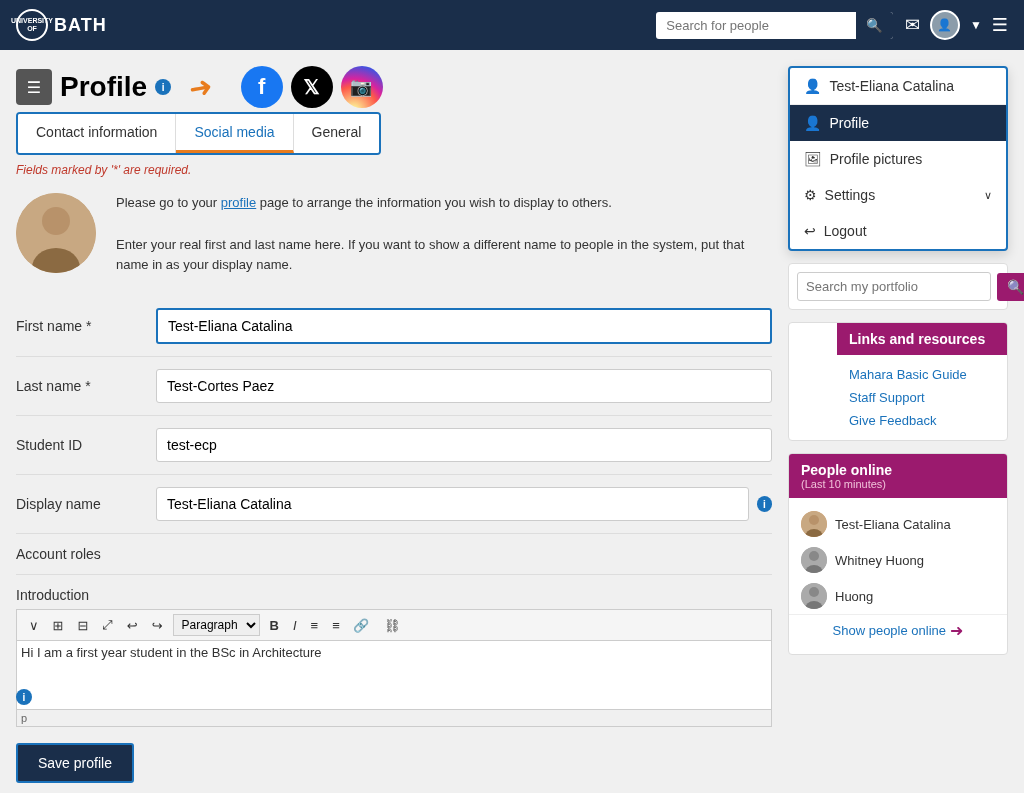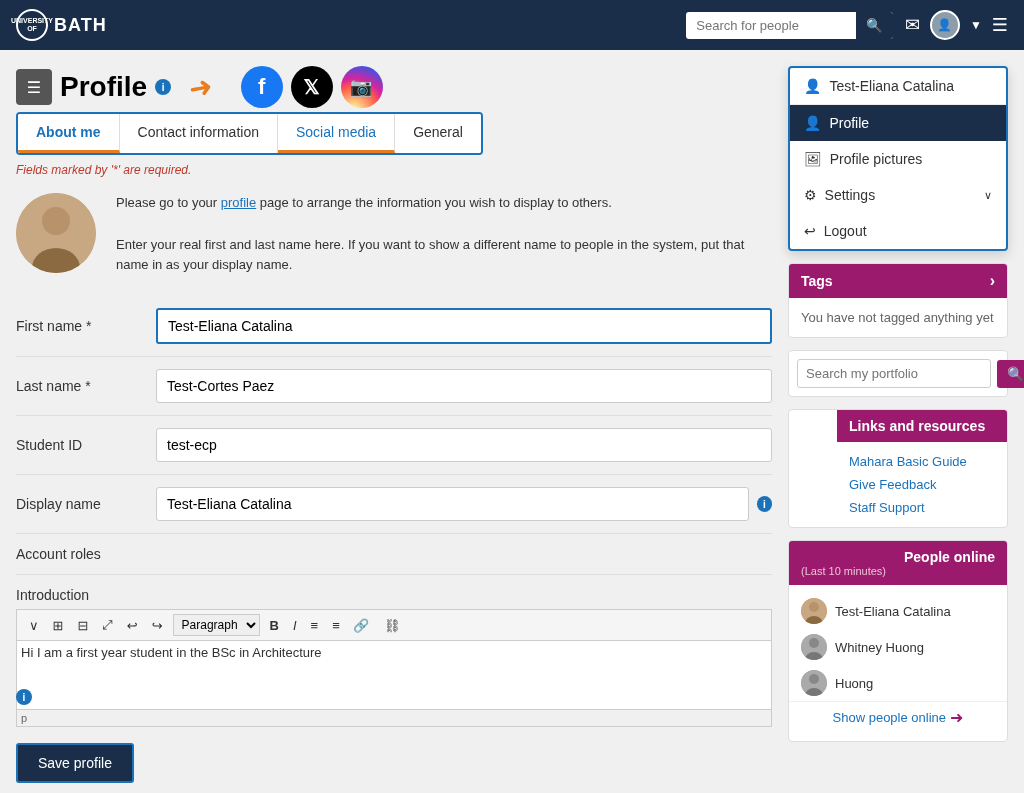--- a/index.html
+++ b/index.html
@@ -28,21 +28,21 @@
       display: flex; align-items: center; justify-content: center;
       color: #fff; font-size: 8px; text-align: center; line-height: 1.1;
     }
     .logo-text { color: #fff; font-size: 18px; font-weight: bold; letter-spacing: 1px; }
     .top-nav-right { display: flex; align-items: center; gap: 12px; }
     .search-bar {
       display: flex; align-items: center;
       background: #fff; border-radius: 3px; overflow: hidden;
     }
     .search-bar input {
-      border: none; outline: none; padding: 1px 10px; font-size: 13px; width: 170px;
+      border: none; outline: none; padding: 1px 10px; font-size: 13px; width: 200px;
     }
     .search-bar button {
       background: #1a2e4a; border: none; color: #fff; padding: 6px 10px; cursor: pointer;
     }
     .nav-icons { display: flex; align-items: center; gap: 10px; }
     .nav-icon { color: #fff; font-size: 18px; cursor: pointer; }
     .avatar-btn {
       width: 30px; height: 30px; border-radius: 50%;
       background: #8b9caa; border: 2px solid #fff;
       display: flex; align-items: center; justify-content: center;
@@ -234,21 +234,21 @@
 
     
     .links-panel { background: #fff; border: 1px solid #ddd; border-radius: 4px; margin-bottom: 12px; overflow: hidden; padding-left: 48px; }
     .links-header { background: #9b1a6e; color: #fff; padding: 8px 12px; font-size: 14px; font-weight: 600; }
     .links-body { padding: 8px 12px; }
     .links-body a { display: block; color: #1a72bb; font-size: 13px; padding: 4px 0; text-decoration: none; }
 
     
     .people-panel { background: #fff; border: 1px solid #ddd; border-radius: 4px; overflow: hidden; }
     .people-header { background: #9b1a6e; color: #fff; padding: 8px 12px; }
-    .people-header .title { font-size: 14px; font-weight: 600; text-align: right; }
+    .people-header .title { font-size: 14px; font-weight: 600; }
     .people-header .subtitle { font-size: 11px; color: #f0c0d8; }
     .people-body { padding: 8px 0; }
     .person-item {
       display: flex; align-items: center; gap: 8px;
       padding: 5px 12px;
     }
     .person-avatar {
       width: 26px; height: 26px; border-radius: 50%;
       background: #c8a882; display: flex; align-items: center;
       justify-content: center; font-size: 12px; color: #fff;
@@ -306,21 +306,20 @@
       <span class="arrow-indicator">➜</span>
       <div class="social-icons">
         <div class="social-icon social-fb">f</div>
         <div class="social-icon social-x">𝕏</div>
         <div class="social-icon social-ig" style="font-size:18px;">📷</div>
       </div>
     </div>
 
     
     <div class="tabs-container">
-      <div class="tab active">About me</div>
       <div class="tab">Contact information</div>
       <div class="tab active-social" style="color:#1a72bb; border-bottom:3px solid #e87c1e;">Social media</div>
       <div class="tab">General</div>
     </div>
 
     <p class="required-note">Fields marked by '*' are required.</p>
 
     
     <div class="profile-section">
       <div class="avatar-img">
@@ -422,39 +421,32 @@
         <span class="item-icon">⚙</span>
         <span>Settings</span>
         <span class="chevron">∨</span>
       </div>
       <div class="dropdown-item">
         <span class="item-icon">↩</span>
         <span>Logout</span>
       </div>
     </div>
 
-    <div class="sidebar-panel">
-      <div class="panel-header">
-        <span>Tags</span>
-        <span class="panel-arrow">›</span>
-      </div>
-      <div class="panel-body">You have not tagged anything yet</div>
-    </div>
 
     <div class="portfolio-search">
       <input type="text" placeholder="Search my portfolio" style="">
       <button>🔍</button>
     </div>
 
     <div class="links-panel">
       <div class="links-header">Links and resources</div>
       <div class="links-body">
         <a href="#">Mahara Basic Guide</a>
+        <a href="#">Staff Support</a>
         <a href="#">Give Feedback</a>
-        <a href="#">Staff Support</a>
       </div>
     </div>
 
     <div class="people-panel">
       <div class="people-header">
         <div class="title">People online</div>
         <div class="subtitle">(Last 10 minutes)</div>
       </div>
       <div class="people-body">
         <div class="person-item">

